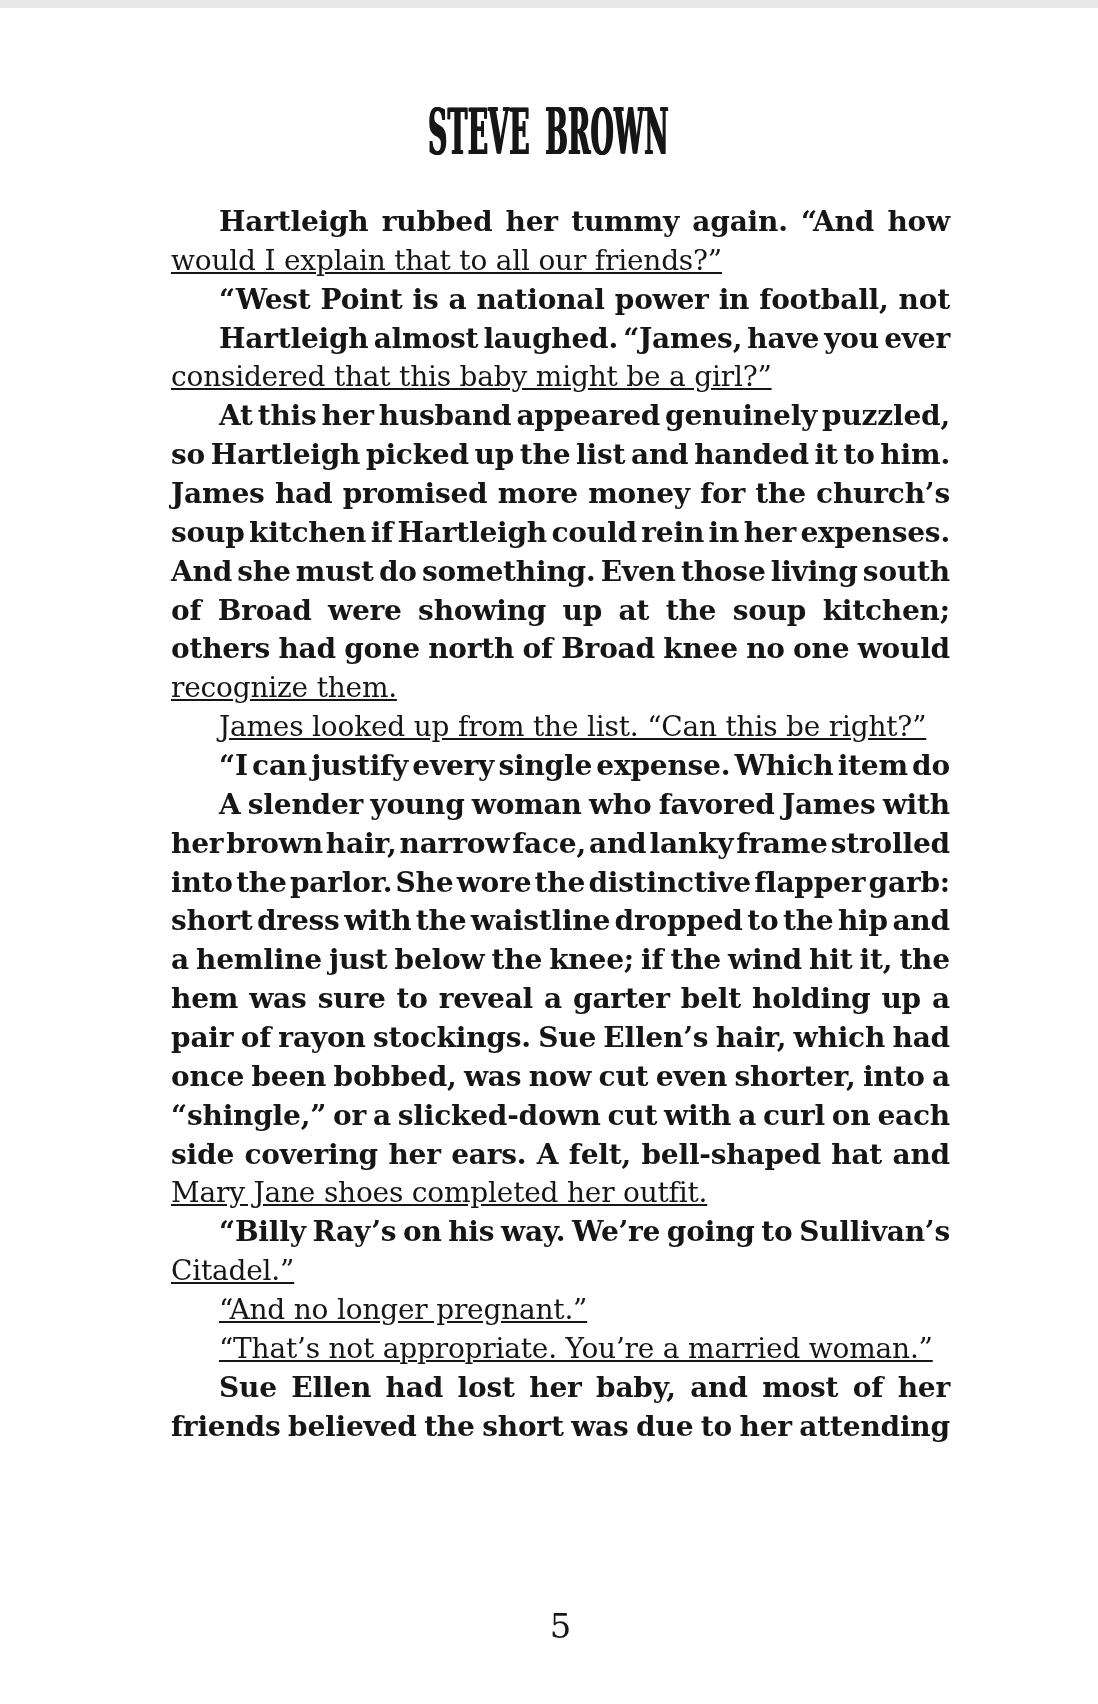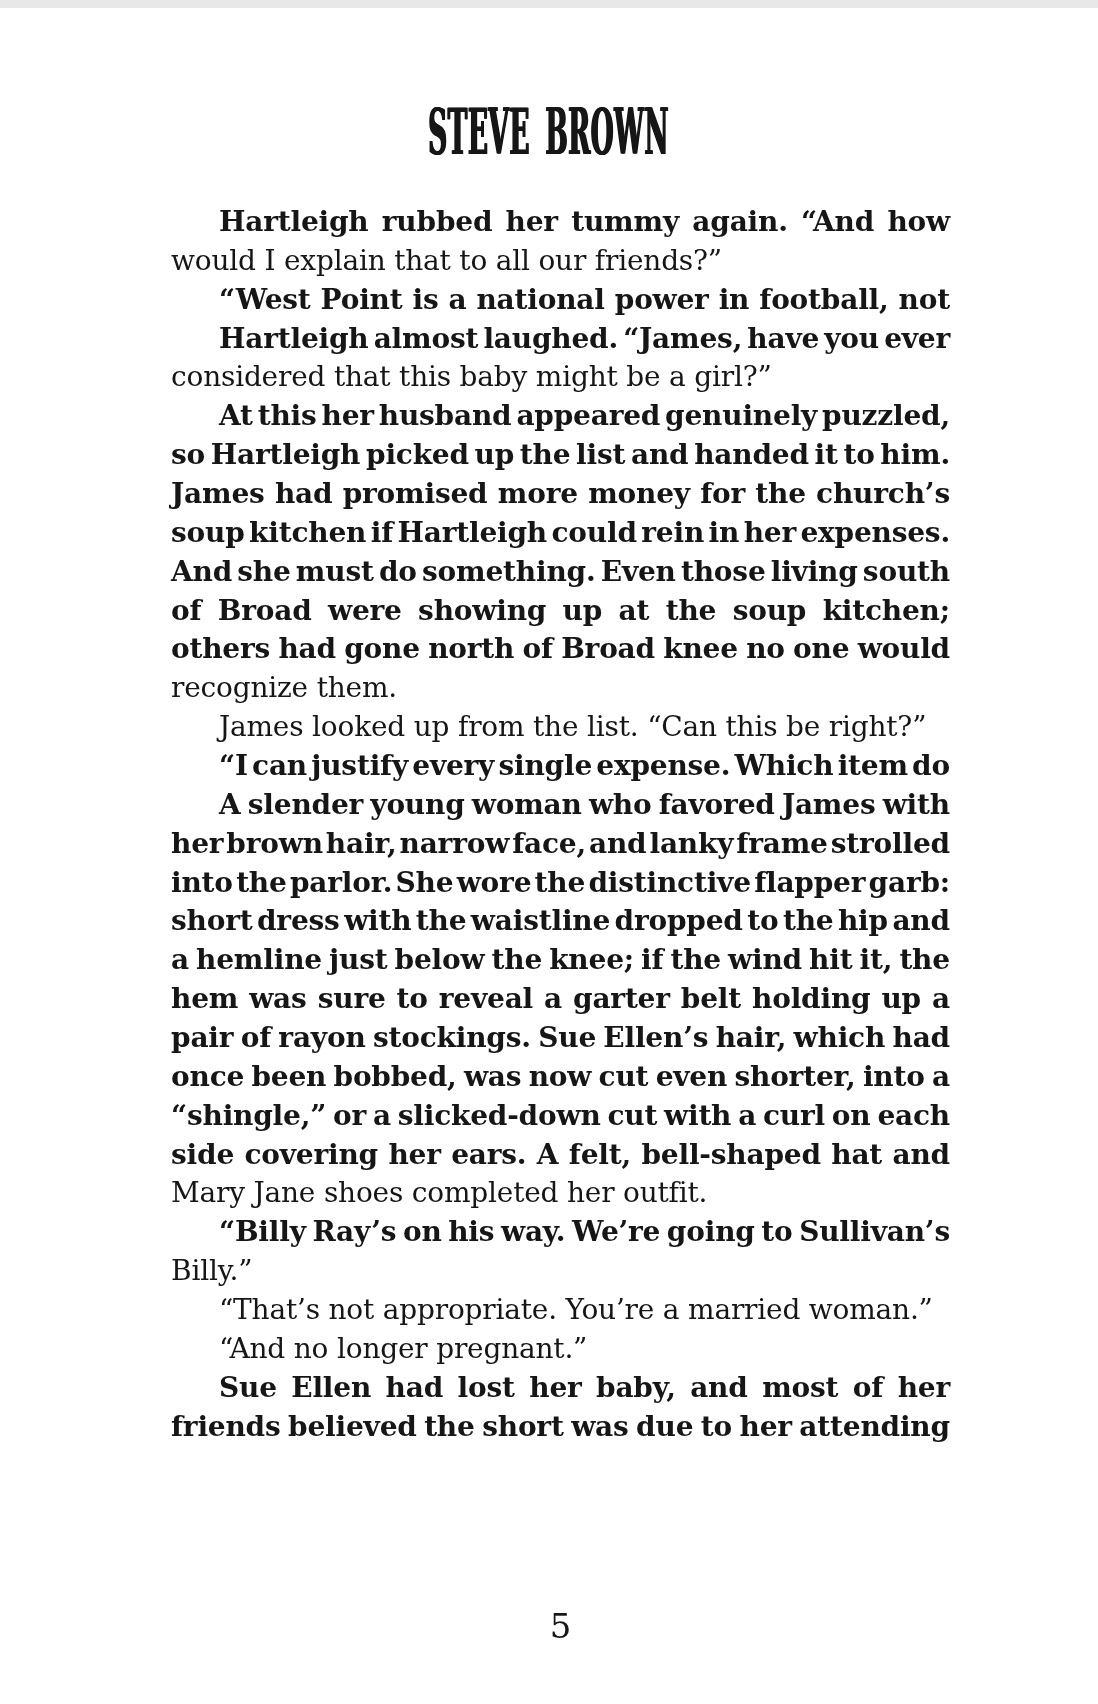--- a/index.html
+++ b/index.html
@@ -47,21 +47,21 @@
     letter-spacing: -0.2px;
   }
   .paragraph { margin: 0; }
   .line { line-height: 38.87px; height: 38.87px; }
   .line.justified {
     display: flex;
     flex-wrap: nowrap;
     justify-content: space-between;
     font-weight: bold;
   }
-  .line.plain { white-space: nowrap; }
+  .line.plain { white-space: nowrap; text-decoration: underline; }
   .line.first-line { padding-left: 48px; }
 
   
   .page-number {
     position: absolute;
     top: 1598px;
     left: 171px;
     width: 779px;
     text-align: center;
     font-size: 34px;
@@ -336,27 +336,27 @@
           <span>“Billy</span>
           <span>Ray’s</span>
           <span>on</span>
           <span>his</span>
           <span>way.</span>
           <span>We’re</span>
           <span>going</span>
           <span>to</span>
           <span>Sullivan’s</span>
         </div>
-        <div class="line plain">Billy.”</div>
+        <div class="line plain">Citadel.”</div>
+      </div>
+      <div class="paragraph">
+        <div class="line plain first-line">“And no longer pregnant.”</div>
       </div>
       <div class="paragraph">
         <div class="line plain first-line">“That’s not appropriate. You’re a married woman.”</div>
-      </div>
-      <div class="paragraph">
-        <div class="line plain first-line">“And no longer pregnant.”</div>
       </div>
       <div class="paragraph">
         <div class="line justified first-line">
           <span>Sue</span>
           <span>Ellen</span>
           <span>had</span>
           <span>lost</span>
           <span>her</span>
           <span>baby,</span>
           <span>and</span>

